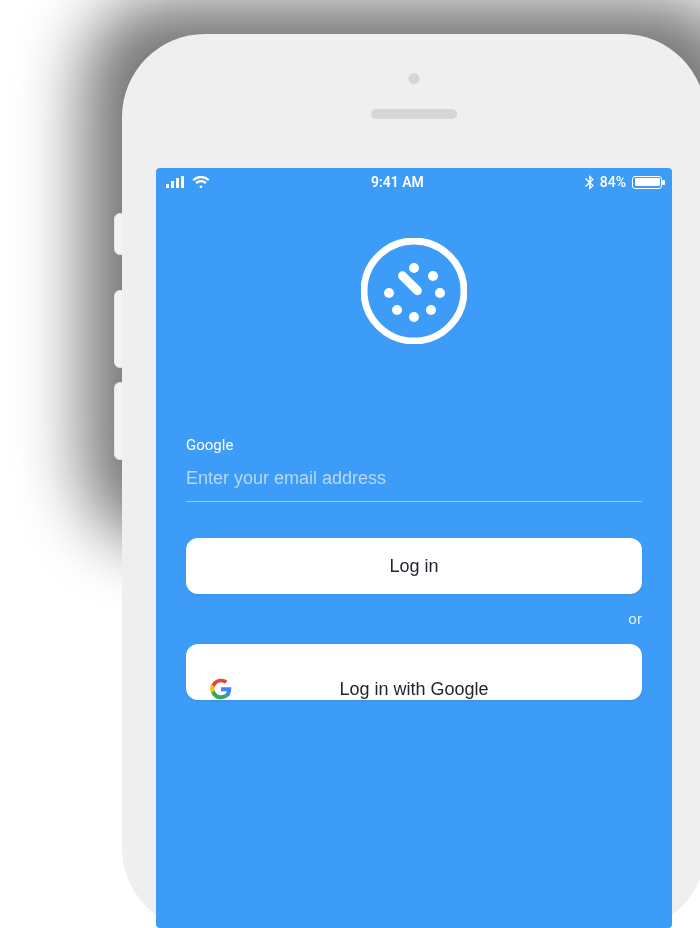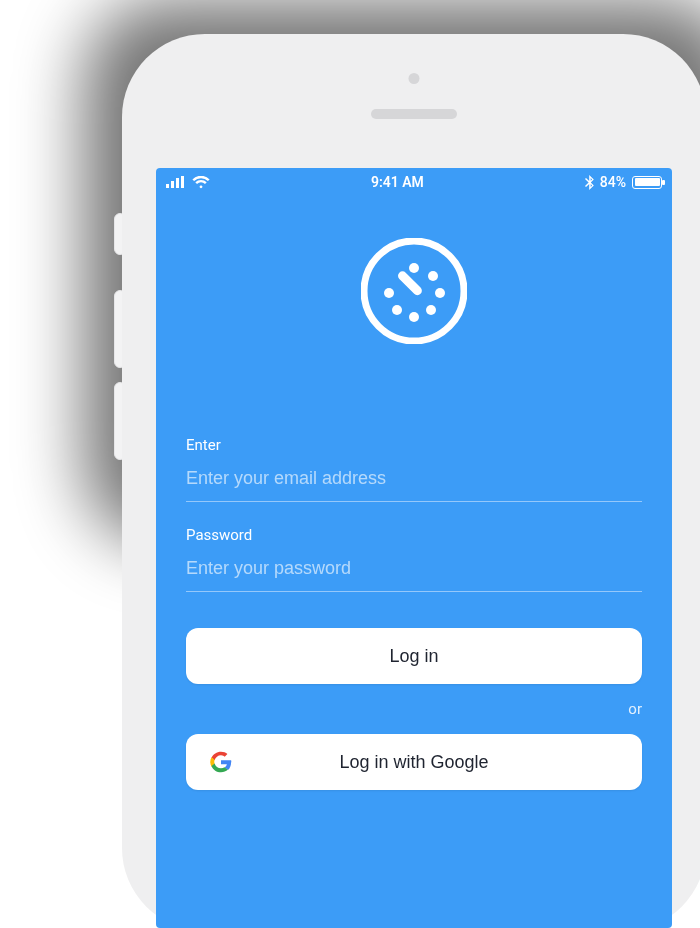--- a/index.html
+++ b/index.html
@@ -185,21 +185,21 @@
     justify-content:center;
     gap:12px;
     cursor:pointer;
     box-shadow: 0 1px 2px rgba(0,0,0,0.08);
   }
   .btn .g-icon{
     position:absolute;
     left: 24px;
     width:22px; height:22px;
   }
-  .btn.google{ position:relative; }
+  .btn.google{ position:relative;align-items:flex-end; }
 
   .or{
     text-align:right;
     margin: 16px 0;
     font-size: 15px;
     color: rgba(255,255,255,0.85);
   }
 
 </style>
 </head>
@@ -264,26 +264,22 @@
             <circle cx="53" cy="79" r="5" fill="#fff"></circle>
             <circle cx="36" cy="72" r="5" fill="#fff"></circle>
             <circle cx="28" cy="55" r="5" fill="#fff"></circle>
             <rect x="46" y="30" width="9" height="30" rx="4.5" fill="#fff" transform="rotate(-45 50 47)"></rect>
           </svg>
         </span>
       </div>
 
       <div class="form">
         <div class="field">
-          <label>Enter</label>
+          <label>Google</label>
           <input type="email" placeholder="Enter your email address" style="">
-        </div>
-        <div class="field">
-          <label>Password</label>
-          <input type="password" placeholder="Enter your password" style="">
         </div>
 
         <div class="buttons">
           <button class="btn">
             <span>Log in</span>
           </button>
           <div class="or">or</div>
           <button class="btn google">
             <span class="g-icon">
               <svg viewBox="0 0 48 48" width="22" height="22">

